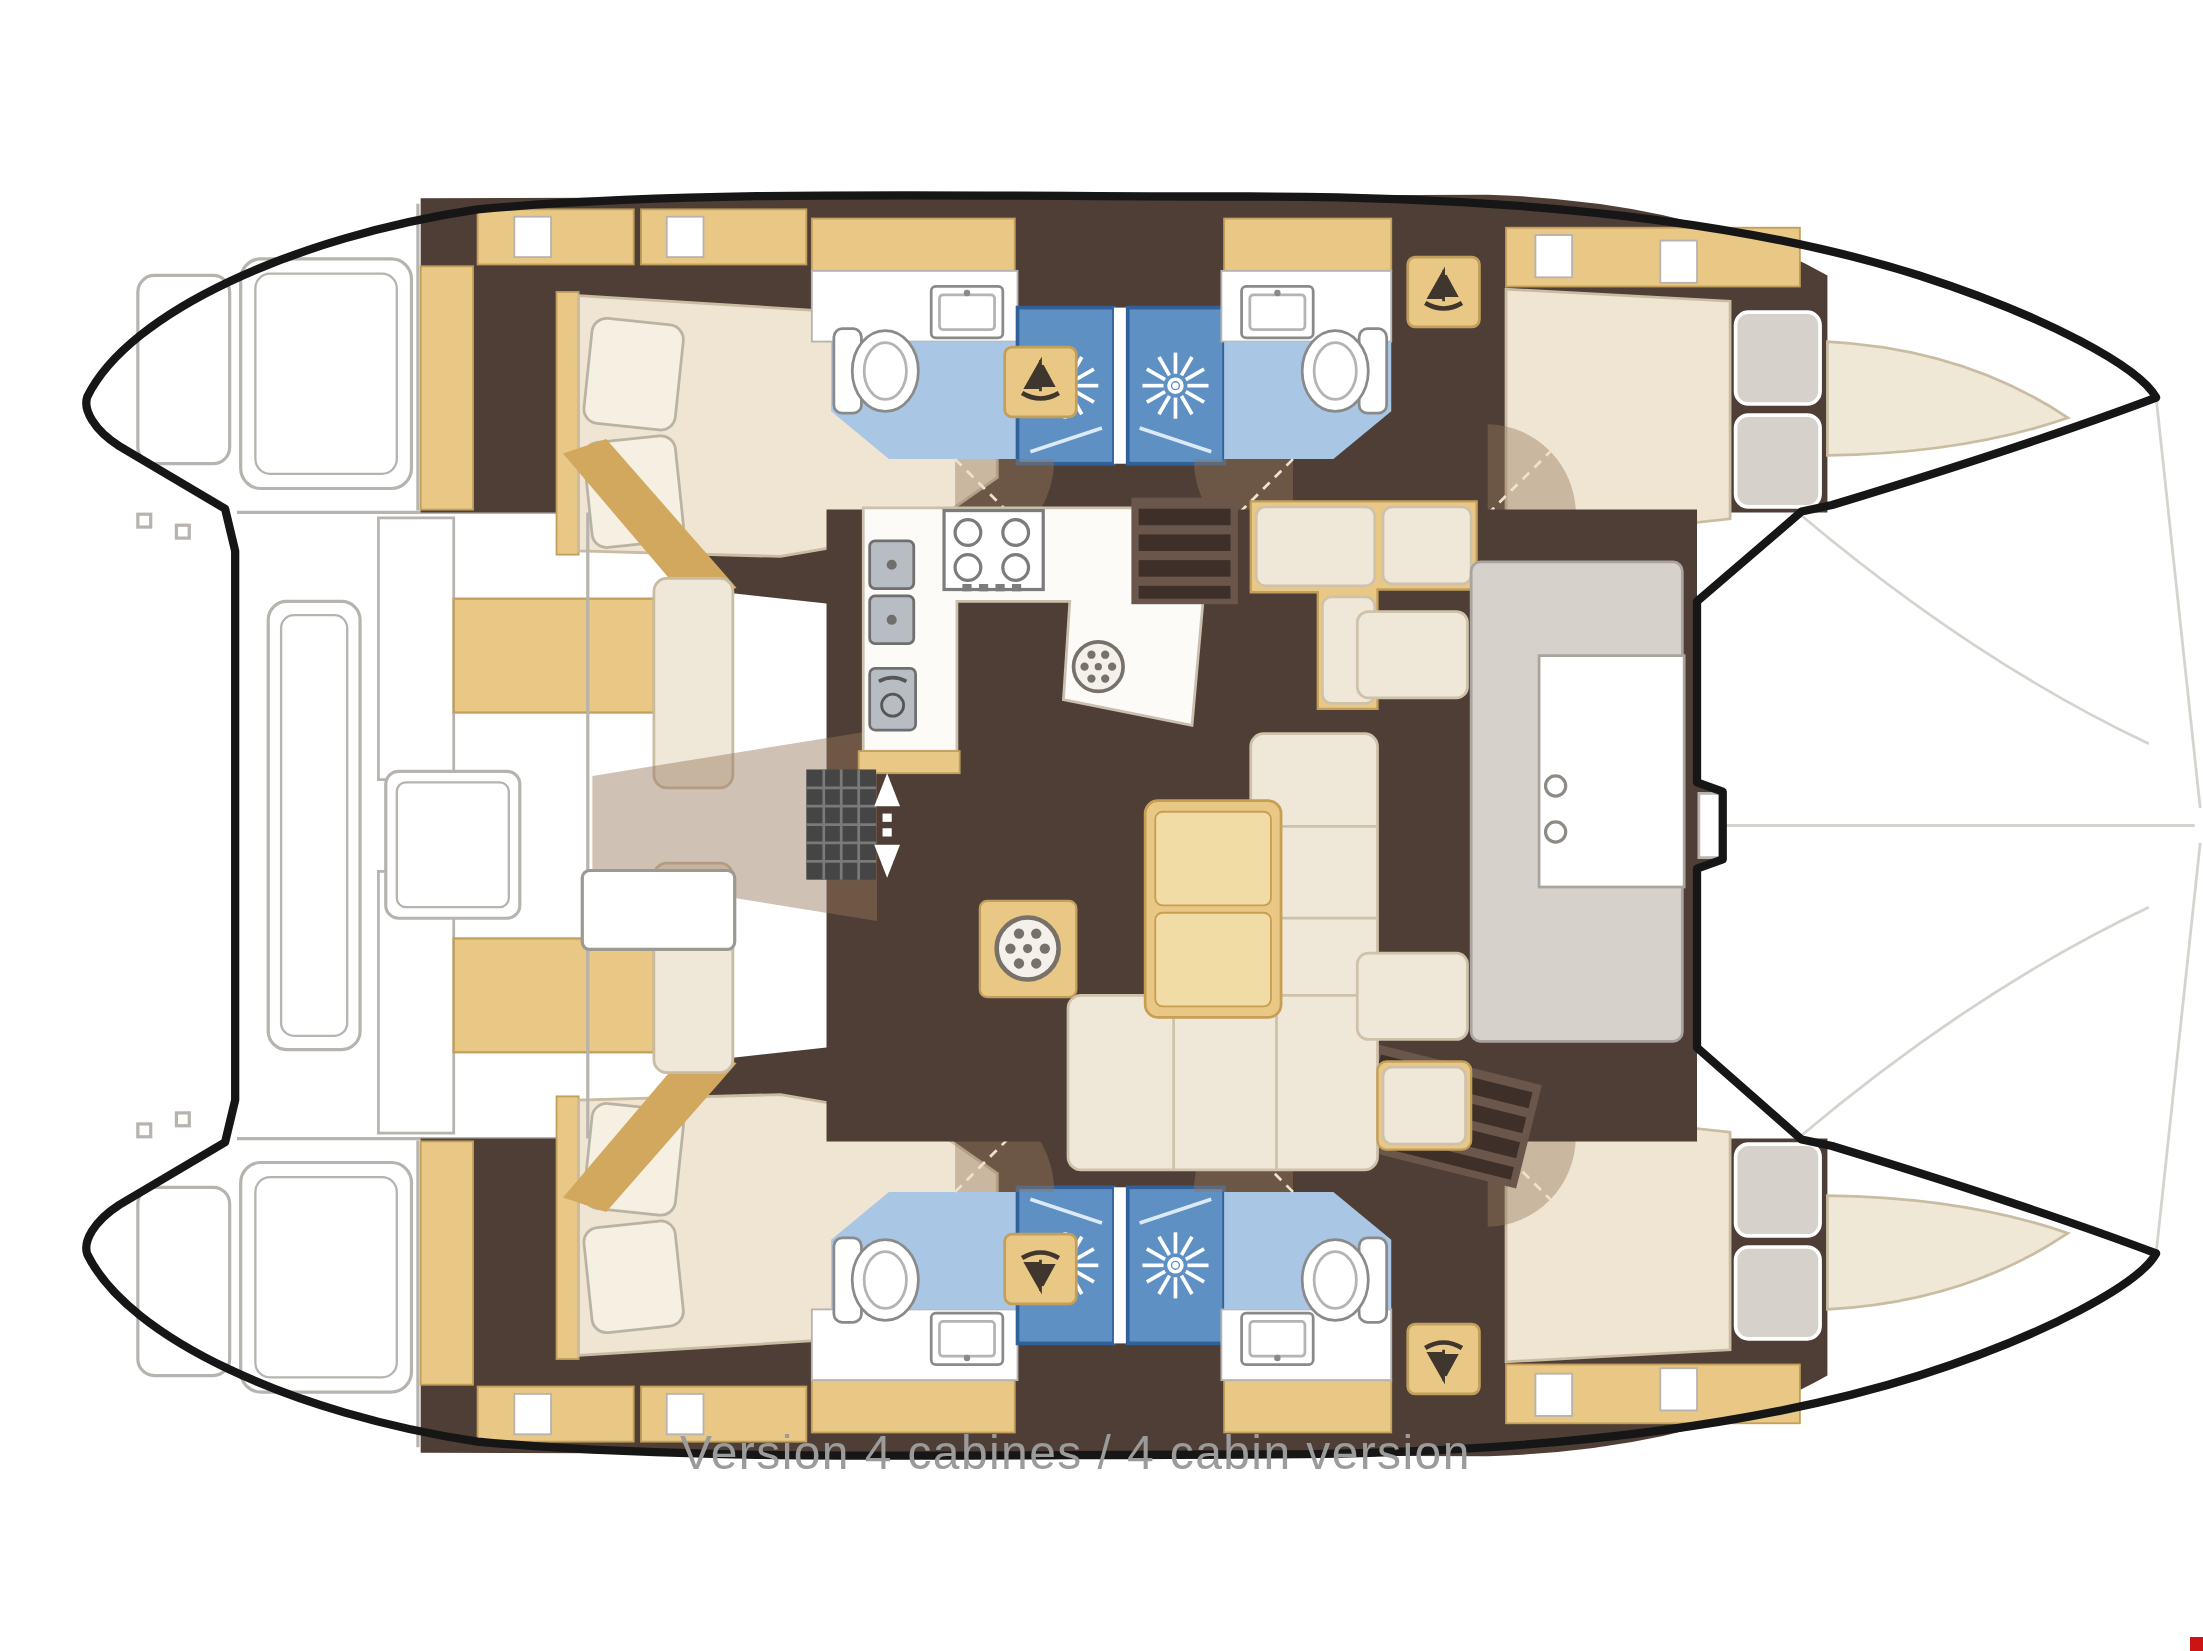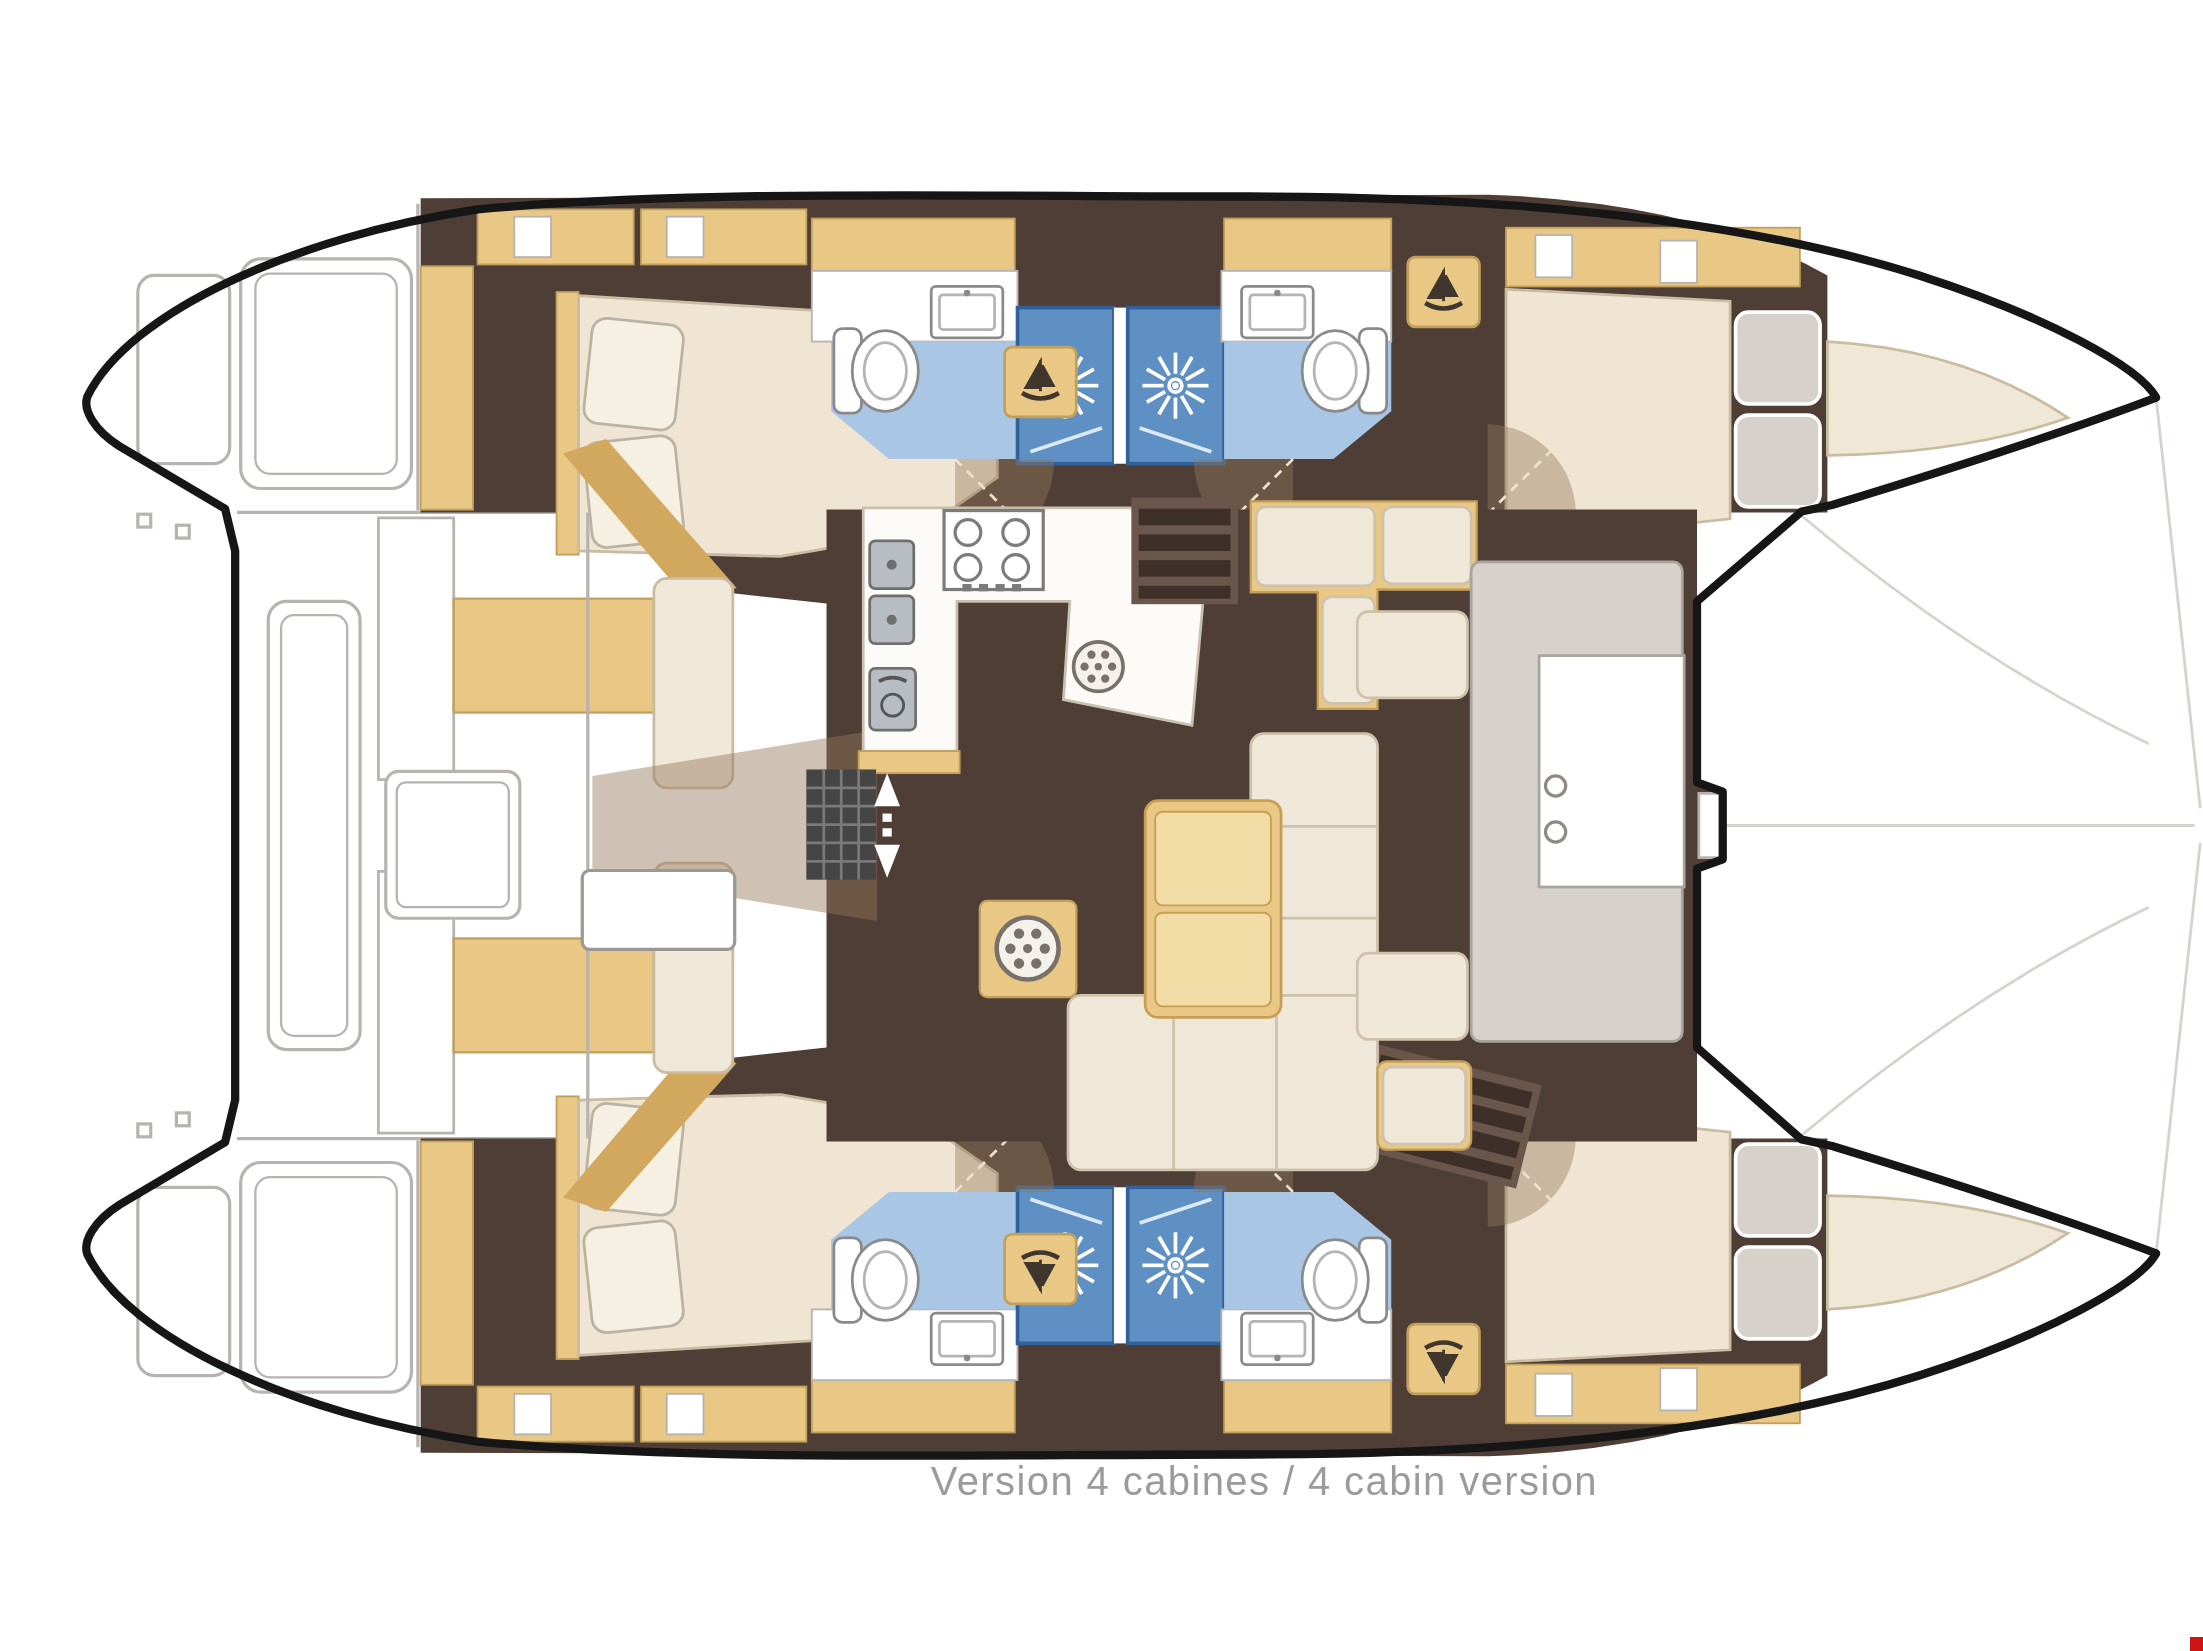--- a/index.html
+++ b/index.html
@@ -1,20 +1,20 @@
 <!DOCTYPE html>
 <html style="--white: #ffffff; --hull-outline: #161616; --deck-line: #b7b3ae; --wood: #e9c885; --wood-dark: #d2a85e; --wood-light: #f2dca6; --floor: #4f3e36; --floor-light: #97755a; --stair-bg: #6b564b; --stair-tread: #3e2f28; --mattress: #efe5d2; --mattress-line: #c9bca2; --pillow: #f6f0e3; --cushion: #efe7d8; --seat-gray: #d7d1cb; --head-floor: #a9c7e5; --shower-floor: #5e90c4; --shower-line: #31619a; --appliance: #b7bdc3; --appliance-line: #6f6f6f; --grid-dark: #454545; --grid-light: #7a7a7a; --caption-color: #9b9b9b; --logo-red: #cc1414;font-size:14.7px"><head>
 <meta charset="utf-8">
 <style>
   html,body{margin:0;padding:0;background:#fff;}
   #stage{position:relative;width:2204px;height:1651px;background:var(--white,#fff);overflow:hidden;
          font-family:"Liberation Sans", sans-serif;}
   #plan-svg{position:absolute;left:0;top:0;}
-  #caption{position:absolute;left:680px;top:1459px;width:918px;text-align:right;
-           font-size:40px;letter-spacing:1.4px;color:var(--caption-color,#9b9b9b);}
+  #caption{position:absolute;left:680px;top:1425px;width:918px;text-align:left;
+           font-size:48px;letter-spacing:1.4px;color:var(--caption-color,#9b9b9b);}
   #brand-corner{position:absolute;right:0;bottom:0;width:13.8px;height:13.8px;background:var(--logo-red,#cc1111);}
 </style>
 </head>
 <body>
 
 <div id="stage">
 
 <svg id="plan-svg" width="2204" height="1651" viewBox="0 0 2400 1798">
 
   <defs>

